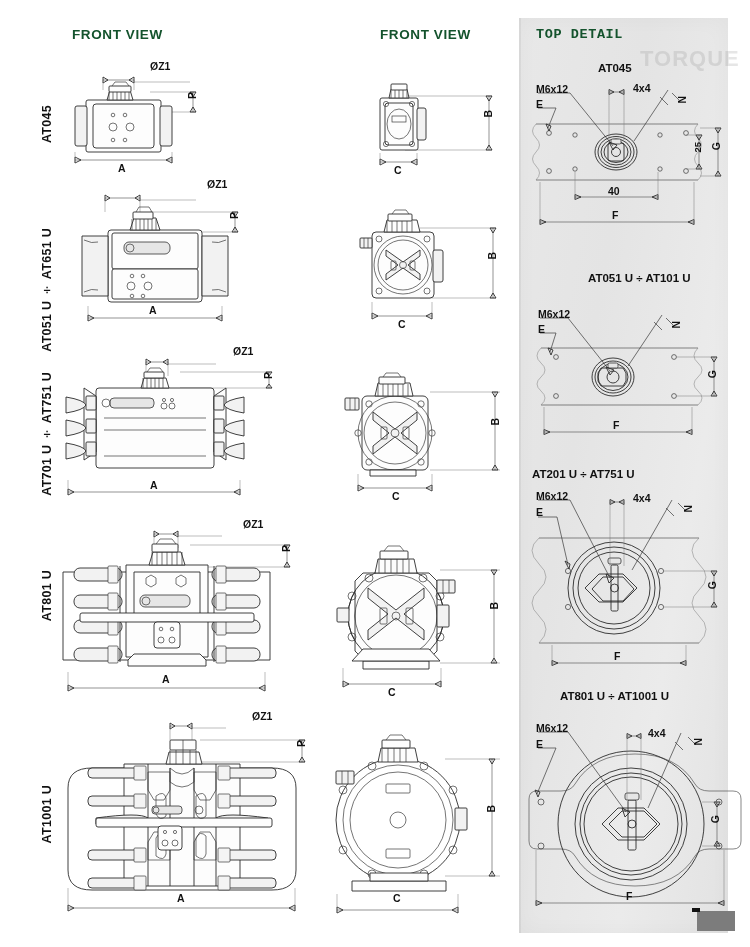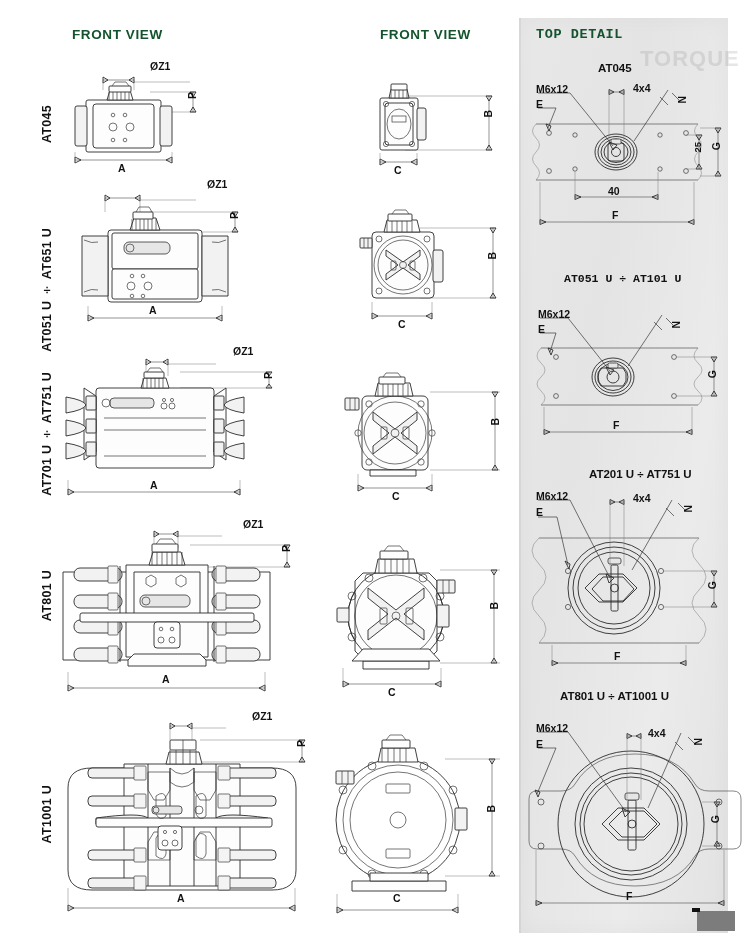--- a/index.html
+++ b/index.html
@@ -317,21 +317,21 @@
       <line x1="407" y1="221" x2="407" y2="232"></line>
         <line x1="412" y1="221" x2="412" y2="232"></line>
     </g>
     <rect class="fillg" x="360" y="238" width="12" height="10" rx="1"></rect>
     <line class="ln2" x1="364" y1="238" x2="364" y2="248"></line>
     <line class="ln2" x1="368" y1="238" x2="368" y2="248"></line>
   </svg>
   <div class="dim v" style="left:486px;top:252px;">B</div>
   <div class="dim" style="left:398px;top:318px;">C</div>
 
-  <div class="tdtitle" style="left:564px;top:272px;font-family:Liberation Mono, monospace;">AT051 U ÷ AT101 U</div>
+  <div class="tdtitle" style="left:588px;top:272px;">AT051 U ÷ AT101 U</div>
   <svg width="750" height="947">
     <path class="plate" d="M541 348 h157"></path>
     <path class="plate" d="M541 405 h157"></path>
     <path class="thin" d="M541 348 q-8 8 0 15 q8 7 0 14 q-8 7 0 14 q8 7 0 14"></path>
     <path class="thin" d="M698 348 q-8 8 0 15 q8 7 0 14 q-8 7 0 14 q8 7 0 14"></path>
     <g class="ln2">
       <circle cx="556" cy="357" r="2.4"></circle>
         <circle cx="674" cy="357" r="2.4"></circle>
       <circle cx="556" cy="396" r="2.4"></circle>
         <circle cx="674" cy="396" r="2.4"></circle>
@@ -466,21 +466,21 @@
       <line x1="408" y1="384" x2="408" y2="396"></line>
     </g>
     <rect class="fillg" x="345" y="398" width="14" height="12" rx="1"></rect>
     <line class="ln2" x1="350" y1="398" x2="350" y2="410"></line>
     <line class="ln2" x1="355" y1="398" x2="355" y2="410"></line>
     <path class="fillw" d="M370 470 h46 v6 h-46 z"></path>
   </svg>
   <div class="dim v" style="left:489px;top:418px;">B</div>
   <div class="dim" style="left:392px;top:490px;">C</div>
 
-  <div class="tdtitle" style="left:589px;top:468px;">AT201 U ÷ AT751 U</div>
+  <div class="tdtitle" style="left:532px;top:468px;">AT201 U ÷ AT751 U</div>
   <svg width="750" height="947">
     <path class="plate" d="M539 538 h160"></path>
     <path class="plate" d="M539 643 h160"></path>
     <path class="thin" d="M539 538 q-14 12 0 26 q14 13 0 26 q-14 13 0 26 q14 13 0 27"></path>
     <path class="thin" d="M699 538 q-14 12 0 26 q14 13 0 26 q-14 13 0 26 q14 13 0 27"></path>
     <g class="ln2">
       <circle cx="568" cy="571" r="2.6"></circle>
         <circle cx="661" cy="571" r="2.6"></circle>
       <circle cx="568" cy="607" r="2.6"></circle>
         <circle cx="661" cy="607" r="2.6"></circle>

